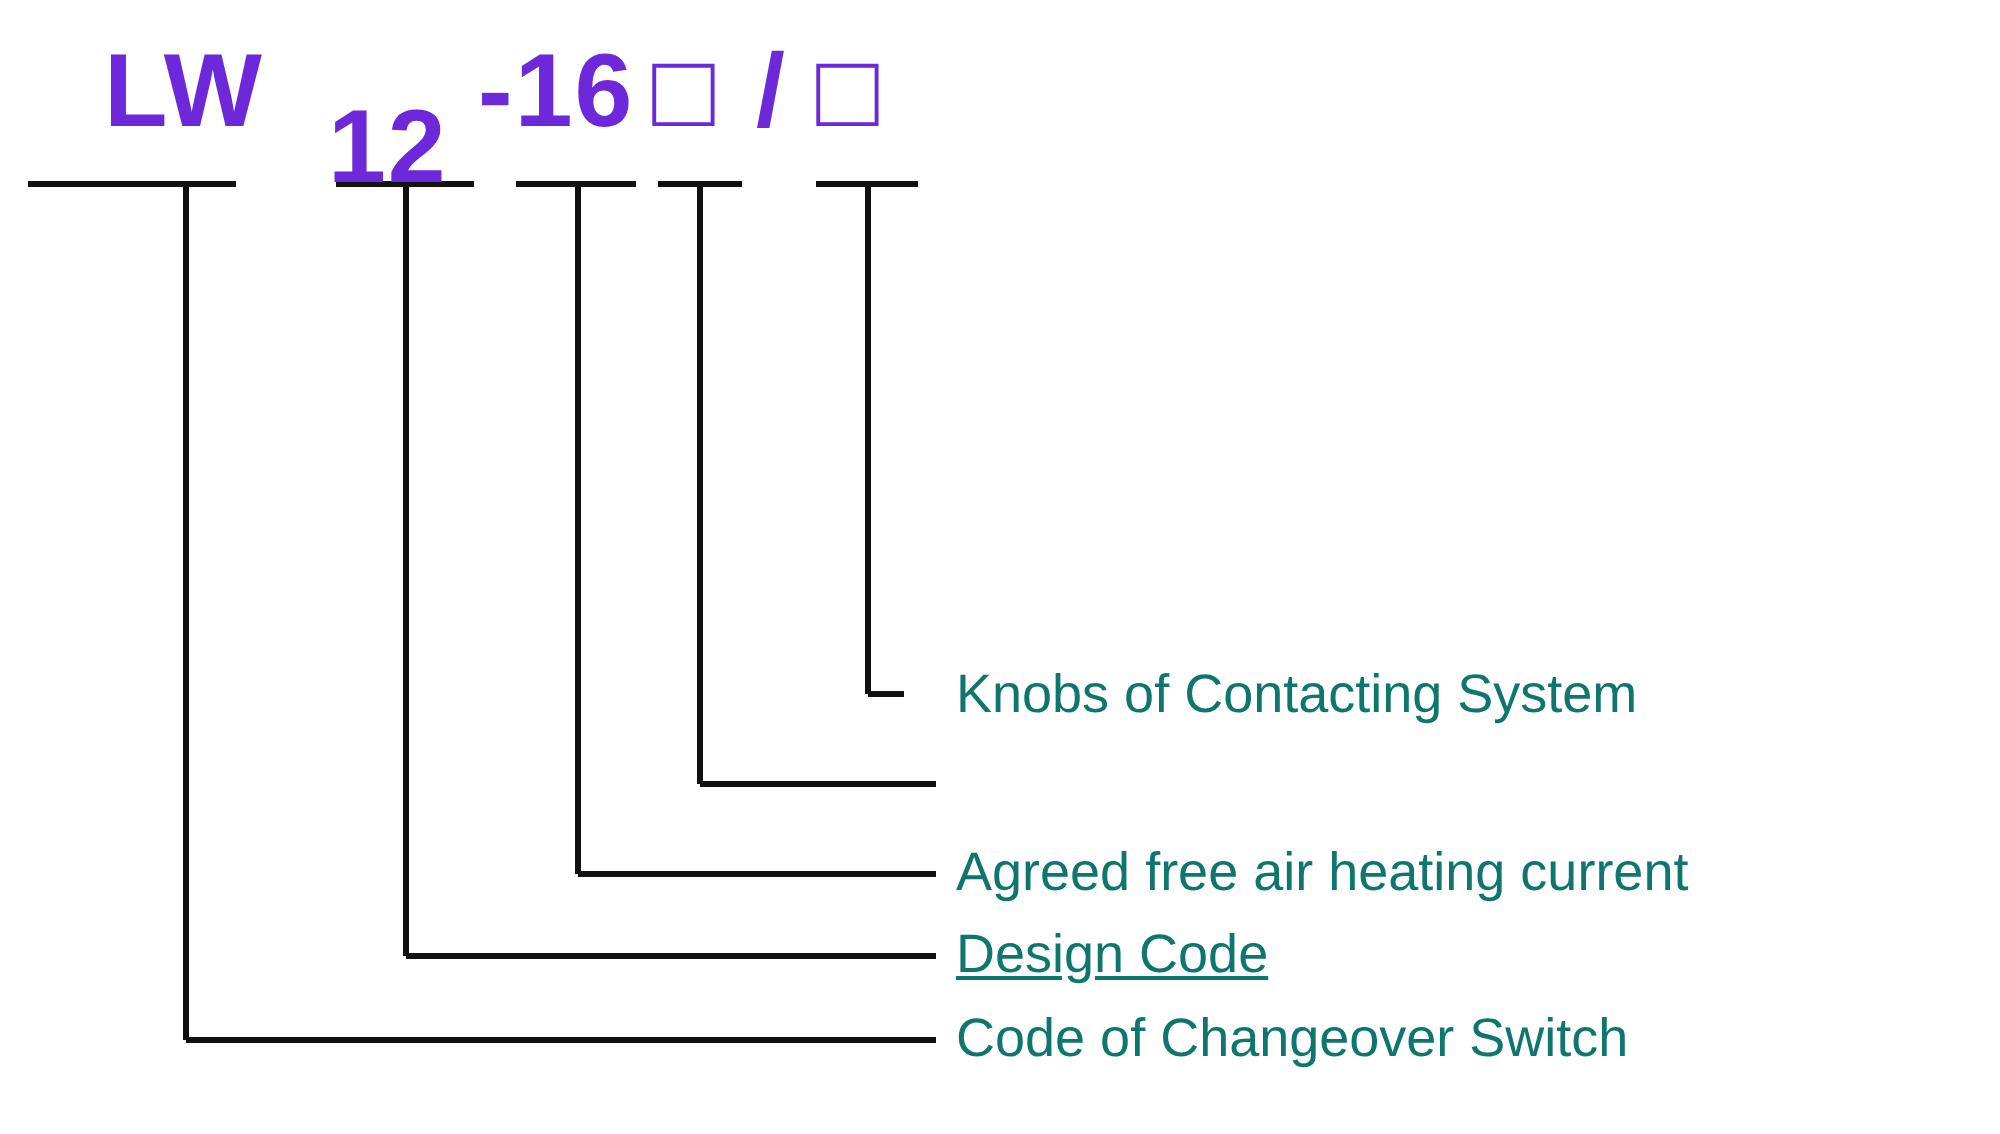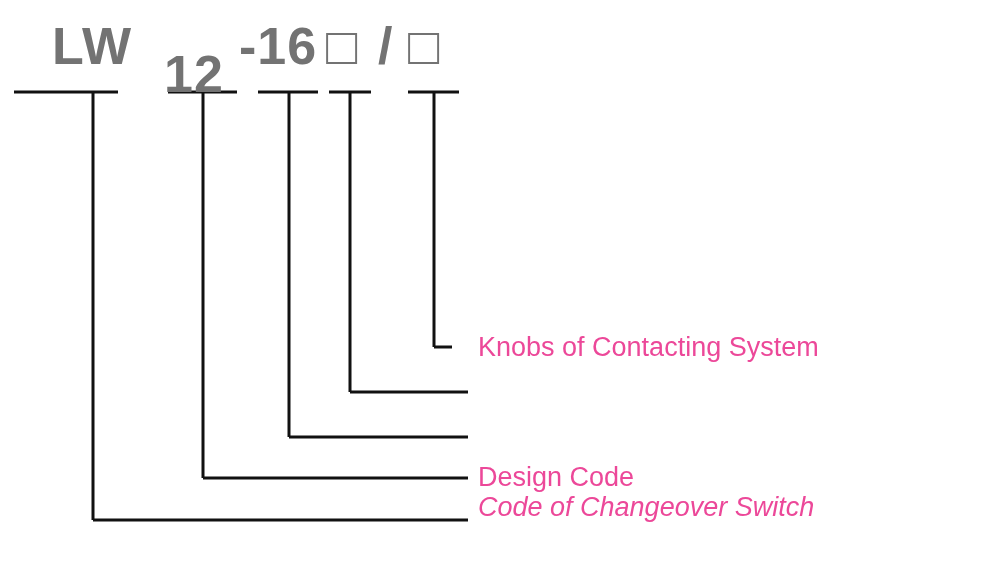--- a/index.html
+++ b/index.html
@@ -22,42 +22,42 @@
     top: 0;
     width: 1000px;
     height: 567px;
   }
   .code-seg {
     position: absolute;
     top: 16px;
     font-size: 52px;
     font-weight: 600;
     letter-spacing: 1px;
-    color: #737373;
+    color: #6d28d9;
     white-space: nowrap;
   }
   .seg-lw   { left: 52px;  }
   .seg-12   { left: 164px; margin-top: 28px; }
   .seg-16   { left: 239px; }
   .seg-box1 { left: 326px; font-weight: 400; }
   .seg-slash{ left: 378px; }
   .seg-box2 { left: 408px; font-weight: 400; }
   .label {
     position: absolute;
     left: 478px;
     font-size: 27px;
     font-weight: 400;
-    color: #ec4899;
+    color: #0f766e;
     white-space: nowrap;
   }
   .label-knobs      { top: 332px; }
   .label-transfer   { top: 377px; }
   .label-heating    { top: 421px; }
-  .label-design     { top: 462px; }
-  .label-changeover { top: 492px; font-style: italic; }
+  .label-design     { top: 462px; text-decoration: underline; }
+  .label-changeover { top: 504px; }
 </style>
 </head>
 <body>
 
 <div class="canvas">
 
   <svg class="lines-svg" viewBox="0 0 1000 567" xmlns="http://www.w3.org/2000/svg" aria-hidden="true">
 
     <line x1="14" y1="92" x2="118" y2="92" stroke="#111111" stroke-width="3"></line>
     <line x1="168" y1="92" x2="237" y2="92" stroke="#111111" stroke-width="3"></line>
@@ -79,16 +79,17 @@
   </svg>
 
   <span class="code-seg seg-lw">LW</span>
   <span class="code-seg seg-12">12</span>
   <span class="code-seg seg-16">-16</span>
   <span class="code-seg seg-box1">□</span>
   <span class="code-seg seg-slash">/</span>
   <span class="code-seg seg-box2">□</span>
 
   <div class="label label-knobs">Knobs of Contacting System</div>
+  <div class="label label-heating">Agreed free air heating current</div>
   <div class="label label-design">Design Code</div>
   <div class="label label-changeover">Code of Changeover Switch</div>
 
 </div>
 
 </body></html>

